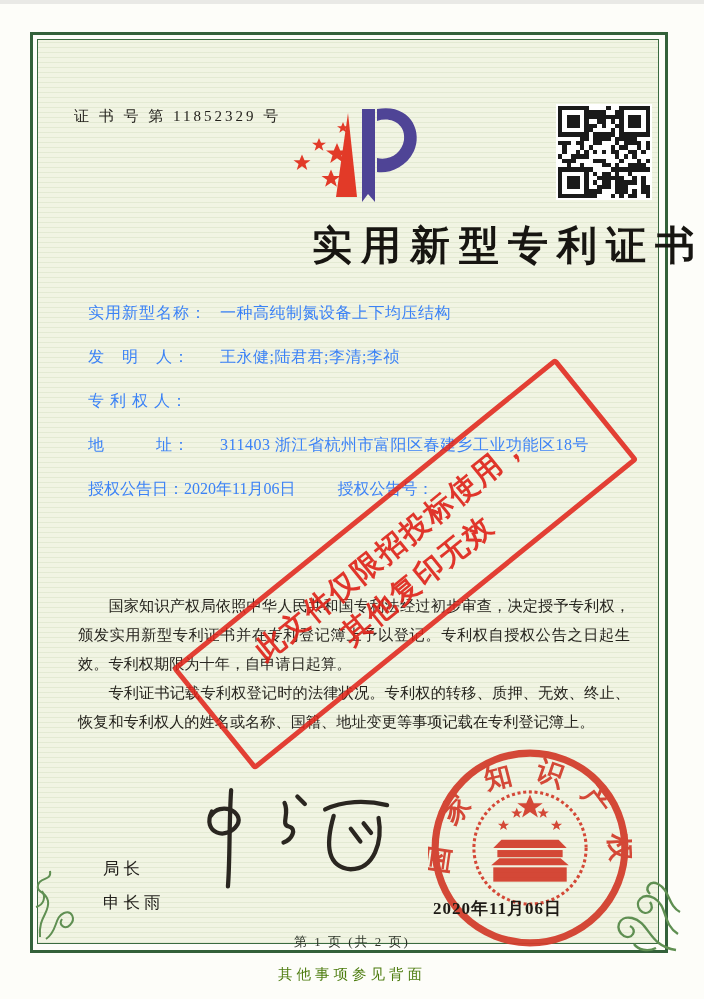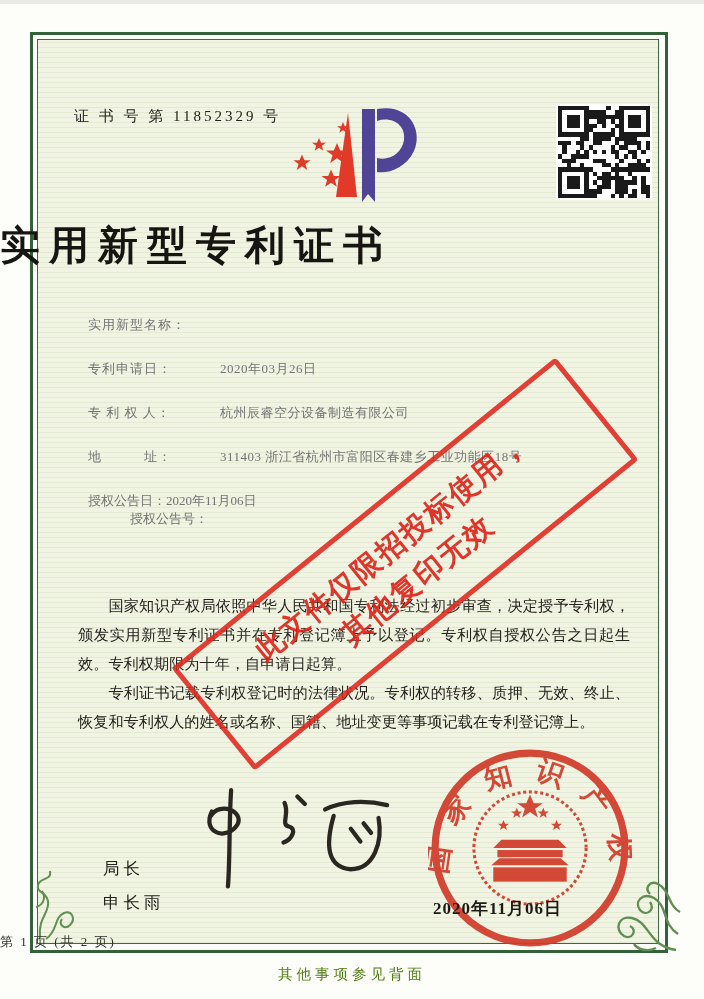--- a/index.html
+++ b/index.html
@@ -7,45 +7,45 @@
         font-family:"Liberation Serif","DejaVu Serif",serif;overflow:hidden;}
   
   .frame-outer{position:absolute;left:30px;top:28px;width:638px;height:921px;
                border:3px solid #33613a;box-sizing:border-box;}
   .frame-inner{position:absolute;left:37px;top:35px;width:622px;height:905px;
                border:1px solid #3a6a40;box-sizing:border-box;background-color:#f1f4e3;
                background-image:repeating-linear-gradient(0deg,rgba(158,184,128,.17) 0px,rgba(158,184,128,.17) 1px,transparent 1px,transparent 5px);}
   .cert-no{position:absolute;left:74px;top:103px;font-size:15px;letter-spacing:3px;color:#24221d;}
   .logo{position:absolute;left:278px;top:96px;width:150px;height:112px;}
   .qr{position:absolute;left:556px;top:100px;width:92px;height:92px;background:#fff;padding:2px;}
-  .title{position:absolute;left:0;right:0;top:214px;text-align:left;font-size:40px;
+  .title{position:absolute;left:0;right:0;top:214px;text-align:right;font-size:40px;
          font-weight:bold;letter-spacing:9px;color:#171511;}
-  .fields{position:absolute;left:88px;top:312px;width:548px;font-size:13px;color:#737373;}
+  .fields{position:absolute;left:88px;top:299px;width:548px;font-size:16px;color:#3b82f6;}
   .row{display:flex;height:44px;align-items:flex-start;white-space:pre;}
   .row .lab{flex:0 0 132px;letter-spacing:1px;}
   .row .val{letter-spacing:.5px;}
-  .row2{display:flex;height:40px;white-space:pre;flex-direction:column;}
+  .row2{display:flex;height:40px;white-space:pre;}
   .row2 .pair{display:flex;}
   .row2 .pair+.pair{margin-left:42px;}
   .paras{position:absolute;left:78px;top:587px;width:552px;font-size:15.2px;line-height:29px;
          color:#24221c;text-align:justify;}
   .paras p{margin:0;text-indent:2em;}
   
   .stamp{position:absolute;left:158px;top:494px;width:484px;height:122px;
          transform:rotate(-39deg);border:5px solid rgba(224,38,27,.88);border-radius:4px;
          display:flex;flex-direction:column;align-items:center;justify-content:center;
          color:rgba(222,32,22,.9);font-size:29px;font-weight:bold;letter-spacing:2px;
          background:rgba(255,255,255,0.02);pointer-events:none;}
   .stamp .l2{margin-top:2px;}
   .signoff{position:absolute;left:103px;top:848px;font-size:16.5px;color:#23211c;letter-spacing:4px;line-height:34px;}
   .signature{position:absolute;left:182px;top:770px;width:235px;height:120px;}
   .seal{position:absolute;left:428px;top:742px;width:204px;height:204px;opacity:.93;}
   .seal-date{position:absolute;left:433px;top:893px;font-size:17px;font-weight:bold;
              color:#1e1b16;letter-spacing:1px;}
-  .page-info{position:absolute;left:0;right:0;top:929px;font-size:13px;
+  .page-info{position:absolute;left:0;right:0;top:929px;text-align:center;font-size:13px;
              color:#2e352a;letter-spacing:2px;}
   .back-note{position:absolute;left:0;right:0;top:961px;text-align:center;font-size:14.5px;
              color:#4d7c0f;letter-spacing:4px;}
   .corner{position:absolute;}
   .c-bl{left:32px;top:843px;width:72px;height:96px;}
   .c-br{left:588px;top:834px;width:96px;height:118px;}
 </style>
 </head>
 <body>
 
@@ -248,28 +248,28 @@
           <rect x="80" y="80" width="4" height="4"></rect>
         </g>
     </svg>
   </div>
 
   <div class="title">实用新型专利证书</div>
 
   <div class="fields">
     <div class="row">
       <span class="lab">实用新型名称：</span>
+      <span class="val">一种高纯制氮设备上下均压结构</span>
     </div>
     <div class="row">
-      <span class="lab">专利申请日：</span>
-      <span class="val">2020年03月26日</span>
+      <span class="lab">发　明　人：</span>
+      <span class="val">王永健;陆君君;李清;李祯</span>
     </div>
     <div class="row">
       <span class="lab">专 利 权 人：</span>
-      <span class="val">杭州辰睿空分设备制造有限公司</span>
     </div>
     <div class="row">
       <span class="lab">地　　　址：</span>
       <span class="val">311403 浙江省杭州市富阳区春建乡工业功能区18号</span>
     </div>
     <div class="row2">
       <span class="pair">
         <span class="lab">授权公告日：</span>
         <span class="val">2020年11月06日</span>
       </span>

